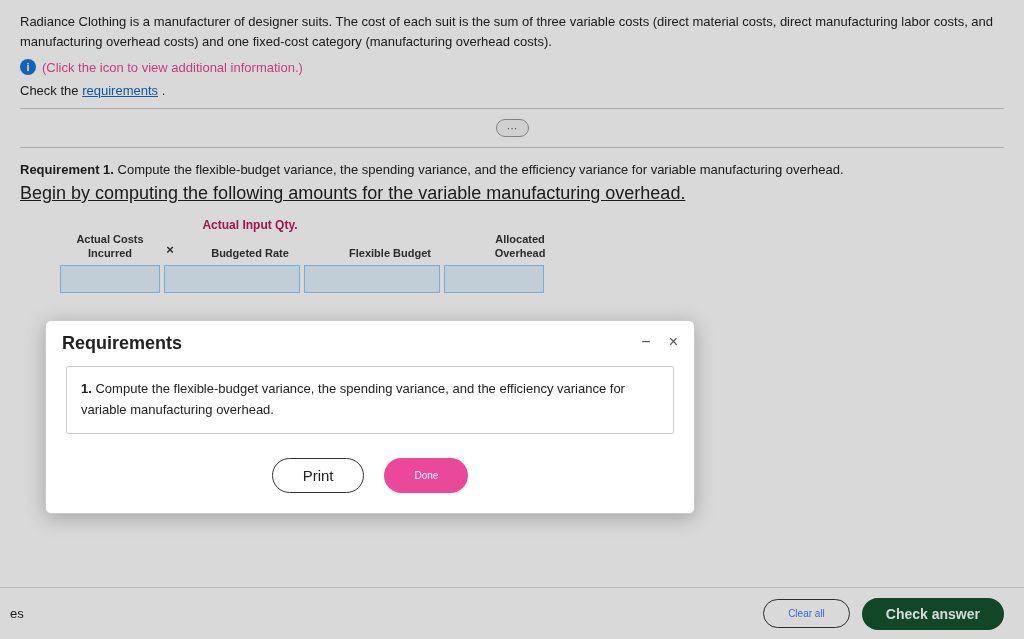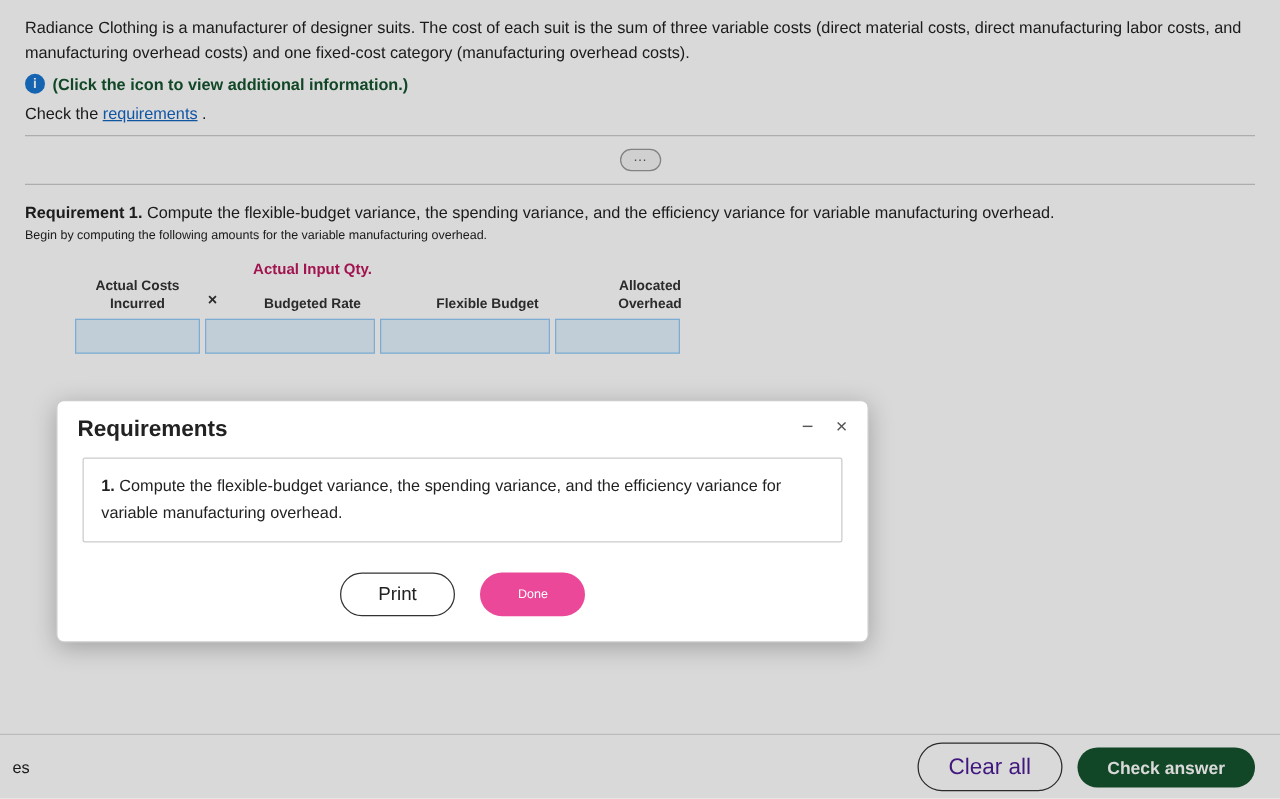--- a/index.html
+++ b/index.html
@@ -39,23 +39,22 @@
       color: white;
       font-size: 11px;
       font-weight: bold;
       display: flex;
       align-items: center;
       justify-content: center;
       flex-shrink: 0;
     }
 
     .info-text {
-      color: #14532d;
-      font-size: 13px;
-      font-weight: bold;
+      color: #ec4899;
+      font-size: 13px;
     }
 
     .read-line {
       margin-bottom: 10px;
       font-size: 13px;
     }
 
     .read-line a {
       color: #1565c0;
       text-decoration: underline;
@@ -90,22 +89,23 @@
     .req-title {
       font-size: 13px;
       margin-bottom: 6px;
     }
 
     .req-title strong {
       font-weight: bold;
     }
 
     .begin-text {
-      font-size: 10px;
+      font-size: 18px;
       margin-bottom: 14px;
+      text-decoration: underline;
     }
 
     .table-area {
       margin-left: 40px;
     }
 
     .table-header-row1 {
       display: flex;
       margin-bottom: 0px;
       margin-left: 120px;
@@ -301,23 +301,23 @@
       left: 10px;
       font-size: 13px;
       color: #222;
     }
 
     .btn-clear-all {
       border: 1px solid #333;
       border-radius: 20px;
       background: #fff;
       padding: 8px 24px;
-      font-size: 18px;
-      cursor: pointer;
-      color: #4c1d95;
+      font-size: 10px;
+      cursor: pointer;
+      color: #3b82f6;
     }
 
     .btn-check-answer {
       border: none;
       border-radius: 20px;
       background: #14532d;
       padding: 8px 24px;
       font-size: 14px;
       cursor: pointer;
       color: #fff;

